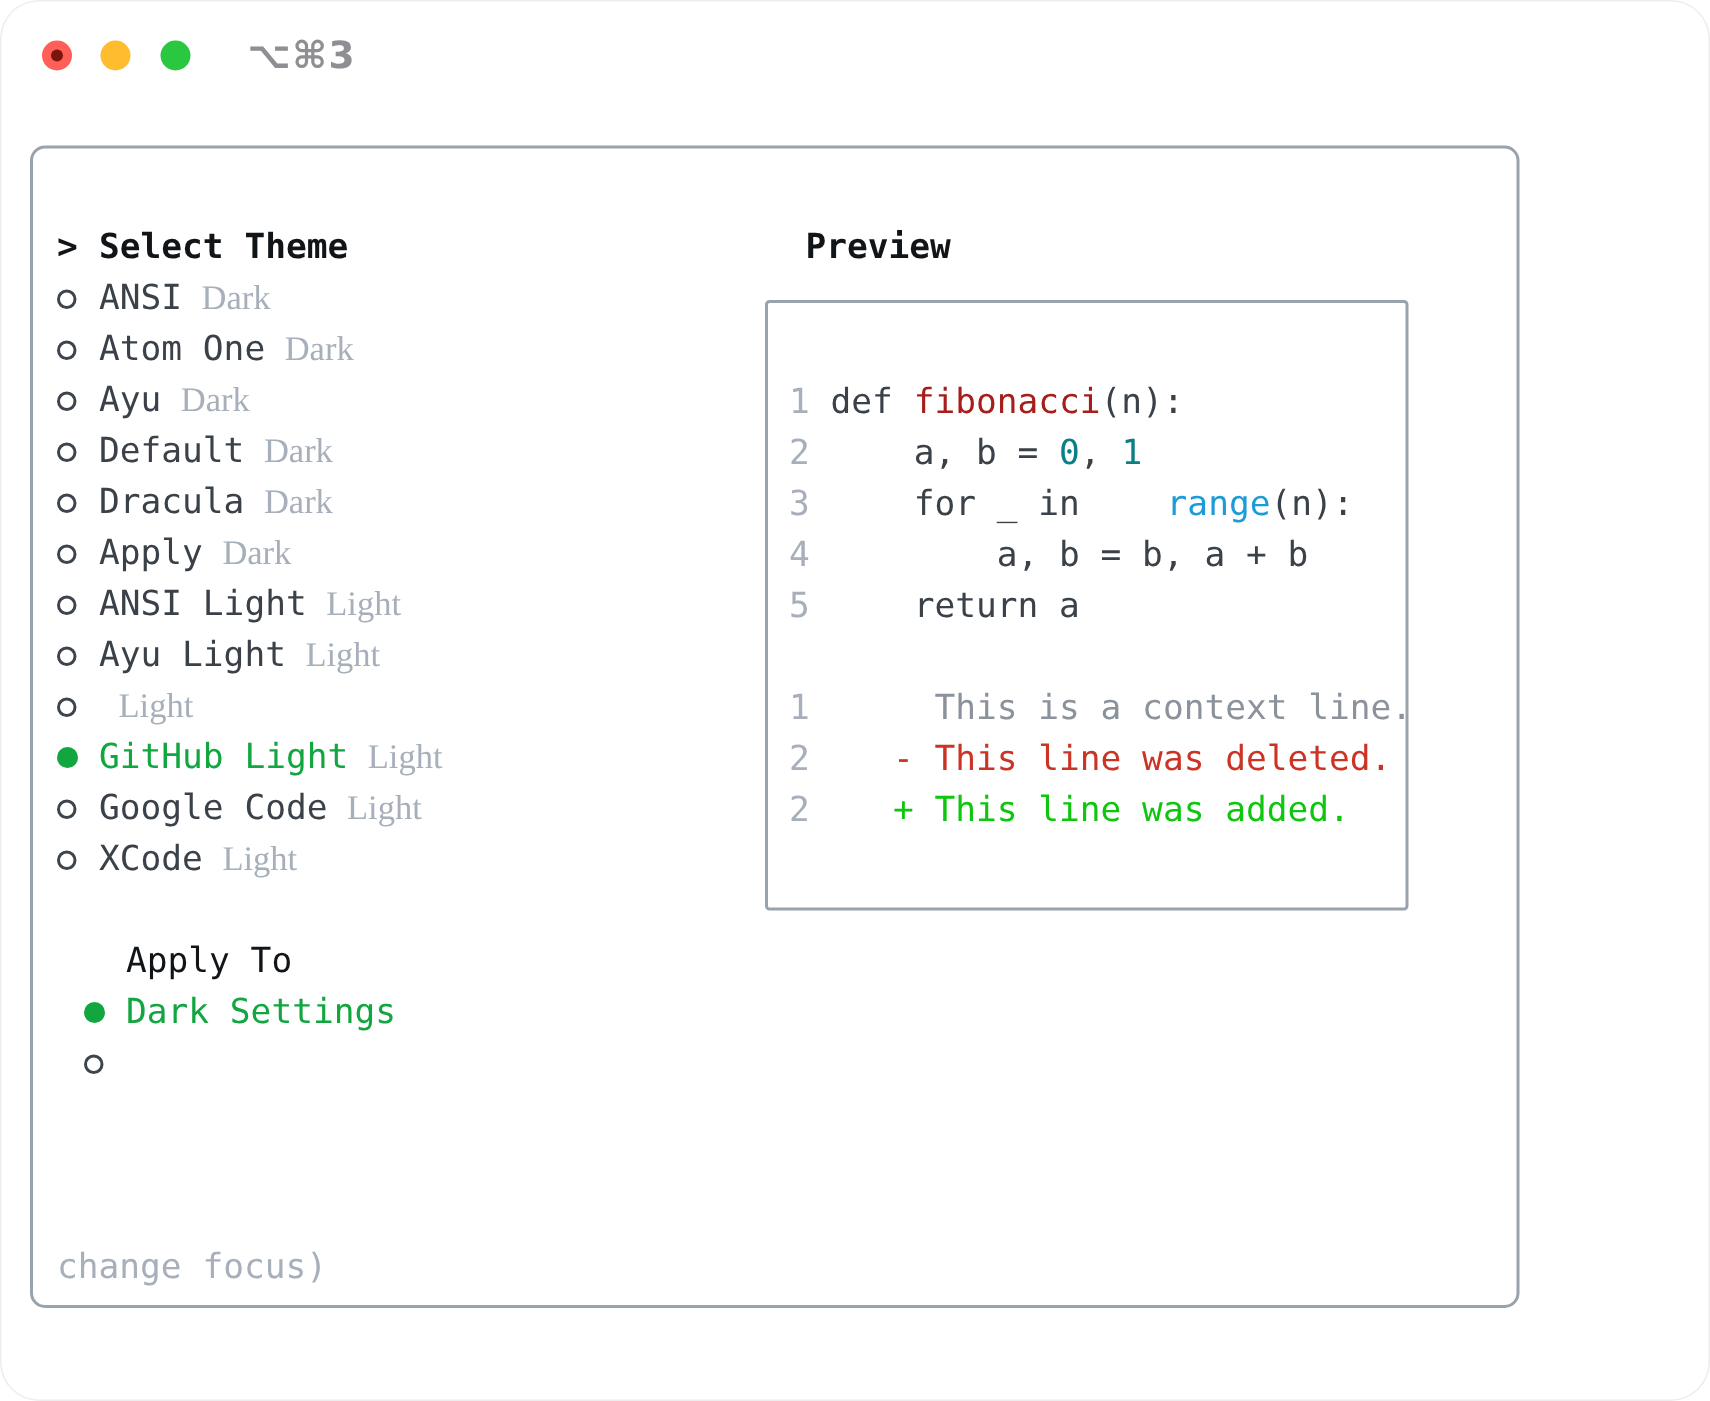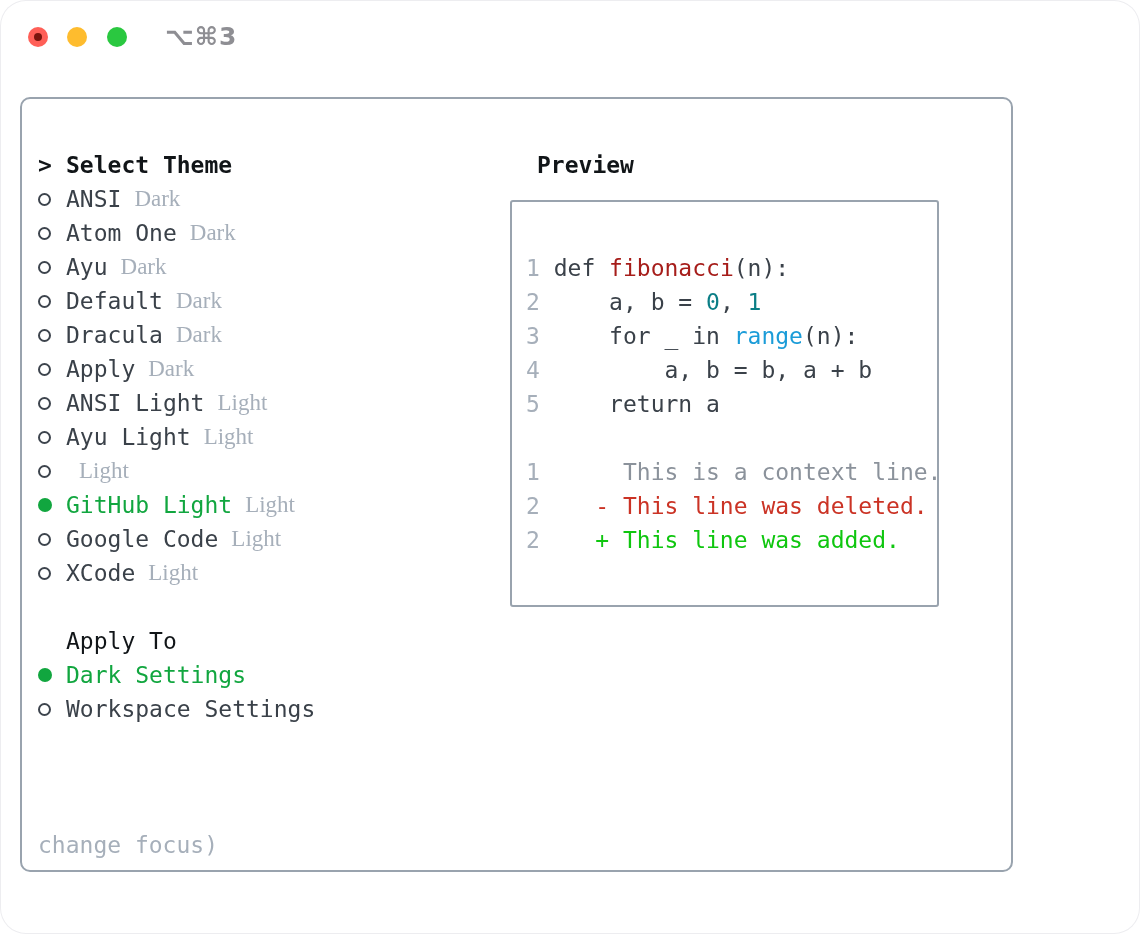--- a/index.html
+++ b/index.html
@@ -39,38 +39,38 @@
   .caret{font-weight:bold; color:var(--heading); font-size:23px;}
   .radio{width:13px; height:13px; border-radius:50%; border:2px solid #3d444d; box-sizing:border-box;}
   .radio.on{width:14px; height:14px; border:none; background:var(--select-green);}
   .item-name{color:var(--text);}
   .item-name.selected{color:var(--select-green);}
   .item-variant{color:var(--muted); margin-left:13px;font-family:Liberation Serif, serif;}
   .hdr{font-weight:bold; color:var(--heading);}
   .hdr-plain{color:var(--heading);}
   .list{position:absolute;}
   #theme-list{left:38px; top:148px;}
-  #apply-list{left:38px; top:624px;}
+  #apply-list{left:56px; top:624px;}
   .hint{position:absolute; left:38px; top:760px; font-size:23px; line-height:34px; color:var(--muted); white-space:pre;}
   
   .preview-title{
     position:absolute; left:502px; top:148px; height:34px; line-height:34px;
     font-size:23px; font-weight:bold; color:var(--heading);margin-left:35px;
   }
   .preview-box{
     position:absolute; left:510px; top:200px; width:429px; height:407px;
     border:2px solid var(--border); border-radius:3px; box-sizing:border-box; background:#fff;
   }
   #code-pre{position:absolute; left:14px; top:49px; margin:0; font-family:"DejaVu Sans Mono", monospace;}
   .code-line{height:34px; line-height:34px; font-size:23px; white-space:pre;}
   .seg-ln{color:var(--muted);}
   .seg-plain{color:var(--text);}
   .seg-fn{color:var(--fn-red);}
   .seg-num{color:var(--num-teal);}
-  .seg-builtin{color:var(--builtin-blue);}
+  .seg-builtin{color:var(--builtin-blue);margin-left:44px;}
   .seg-ctx{color:var(--ctx-gray);}
   .seg-del{color:var(--del-red);}
   .seg-add{color:var(--add-green);}
 </style>
 </head>
 <body>
 
 <div class="window">
   <span class="tl tl-red">
       <span class="tl-dot"></span>
@@ -92,21 +92,21 @@
       <div class="row"><span class="marker"><span class="radio"></span></span><span class="item-name">ANSI Light</span><span class="item-variant">Light</span></div>
       <div class="row"><span class="marker"><span class="radio"></span></span><span class="item-name">Ayu Light</span><span class="item-variant">Light</span></div>
       <div class="row"><span class="marker"><span class="radio"></span></span><span class="item-variant">Light</span></div>
       <div class="row"><span class="marker"><span class="radio on"></span></span><span class="item-name selected">GitHub Light</span><span class="item-variant">Light</span></div>
       <div class="row"><span class="marker"><span class="radio"></span></span><span class="item-name">Google Code</span><span class="item-variant">Light</span></div>
       <div class="row"><span class="marker"><span class="radio"></span></span><span class="item-name">XCode</span><span class="item-variant">Light</span></div>
     </div>
   <div id="apply-list" class="list">
       <div class="row"><span class="marker"></span><span class="hdr-plain">Apply To</span></div>
       <div class="row"><span class="marker"><span class="radio on"></span></span><span class="item-name selected">Dark Settings</span></div>
-      <div class="row"><span class="marker"><span class="radio"></span></span><span class="item-name">Workspace Settings</span></div>
+      <div class="row"><span class="marker"><span class="radio"></span></span></div>
     </div>
 
   <div class="hint">
     <div>change focus)</div>
   </div>
 
   <div class="preview-title">Preview</div>
   <div class="preview-box">
     <pre id="code-pre"><div class="code-line"><span class="seg-ln">1</span><span class="seg-plain"> def </span><span class="seg-fn">fibonacci</span><span class="seg-plain">(n):</span></div><div class="code-line"><span class="seg-ln">2</span><span class="seg-plain">     a, b = </span><span class="seg-num">0</span><span class="seg-plain">, </span><span class="seg-num">1</span></div><div class="code-line"><span class="seg-ln">3</span><span class="seg-plain">     for _ in </span><span class="seg-builtin">range</span><span class="seg-plain">(n):</span></div><div class="code-line"><span class="seg-ln">4</span><span class="seg-plain">         a, b = b, a + b</span></div><div class="code-line"><span class="seg-ln">5</span><span class="seg-plain">     return a</span></div><div class="code-line"><span class="seg-ln"></span></div><div class="code-line"><span class="seg-ln">1</span><span class="seg-ctx">      This is a context line.</span></div><div class="code-line"><span class="seg-ln">2</span><span class="seg-plain">    </span><span class="seg-del">- This line was deleted.</span></div><div class="code-line"><span class="seg-ln">2</span><span class="seg-plain">    </span><span class="seg-add">+ This line was added.</span></div></pre>
   </div>

